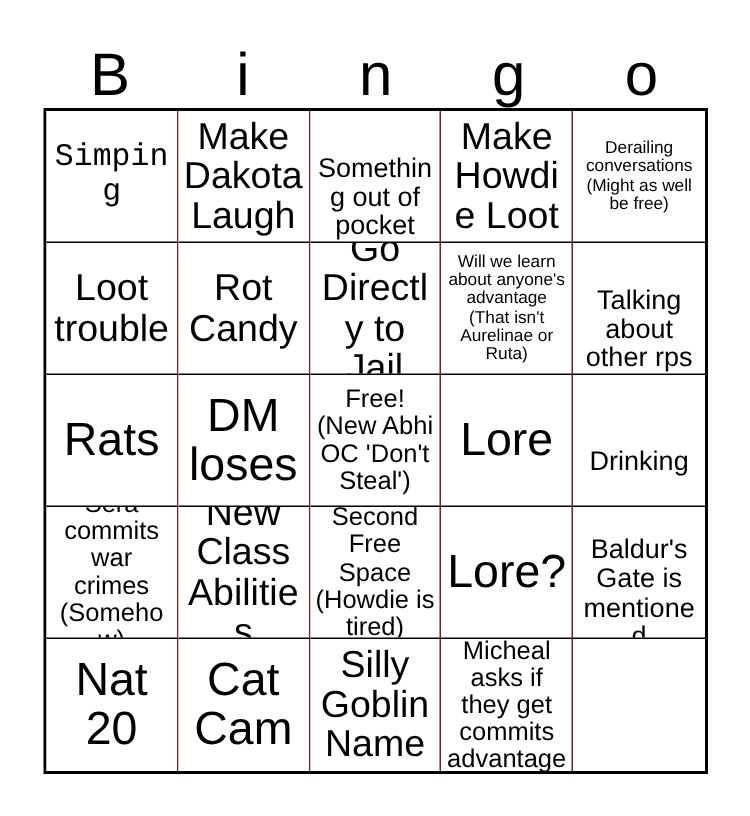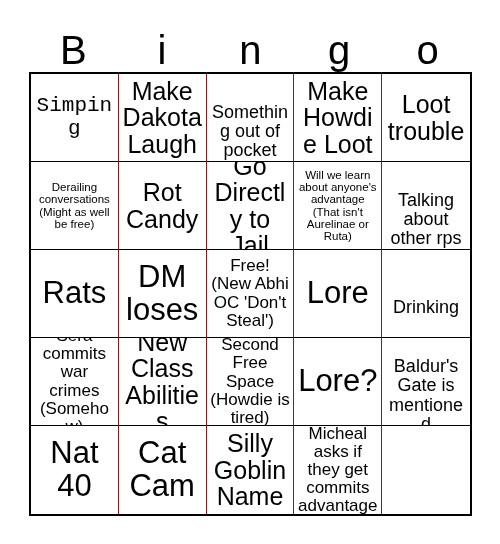--- a/index.html
+++ b/index.html
@@ -111,25 +111,25 @@
       </div>
       <div class="bingo-cell fs-xl">
         <span class="cell-text">Make Dakota Laugh</span>
       </div>
       <div class="bingo-cell fs-md">
         <span class="cell-text">Something out of pocket</span>
       </div>
       <div class="bingo-cell fs-xl">
         <span class="cell-text">Make Howdie Loot</span>
       </div>
+      <div class="bingo-cell fs-xs">
+        <span class="cell-text">Derailing conversations (Might as well be free)</span>
+      </div>
       <div class="bingo-cell fs-xl">
         <span class="cell-text">Loot trouble</span>
-      </div>
-      <div class="bingo-cell fs-xs">
-        <span class="cell-text">Derailing conversations (Might as well be free)</span>
       </div>
       <div class="bingo-cell fs-xl">
         <span class="cell-text">Rot Candy</span>
       </div>
       <div class="bingo-cell fs-xl">
         <span class="cell-text">Go Directly to Jail</span>
       </div>
       <div class="bingo-cell fs-xs">
         <span class="cell-text">Will we learn about anyone's advantage (That isn't Aurelinae or Ruta)</span>
       </div>
@@ -160,21 +160,21 @@
       <div class="bingo-cell fs-sm">
         <span class="cell-text">Second Free Space (Howdie is tired)</span>
       </div>
       <div class="bingo-cell fs-xxl">
         <span class="cell-text">Lore?</span>
       </div>
       <div class="bingo-cell fs-md">
         <span class="cell-text">Baldur's Gate is mentioned</span>
       </div>
       <div class="bingo-cell fs-xxl">
-        <span class="cell-text">Nat 40</span>
+        <span class="cell-text">Nat 20</span>
       </div>
       <div class="bingo-cell fs-xxl">
         <span class="cell-text">Cat Cam</span>
       </div>
       <div class="bingo-cell fs-xl">
         <span class="cell-text">Silly Goblin Name</span>
       </div>
       <div class="bingo-cell fs-sm">
         <span class="cell-text">Micheal asks if they get commits advantage</span>
       </div>

